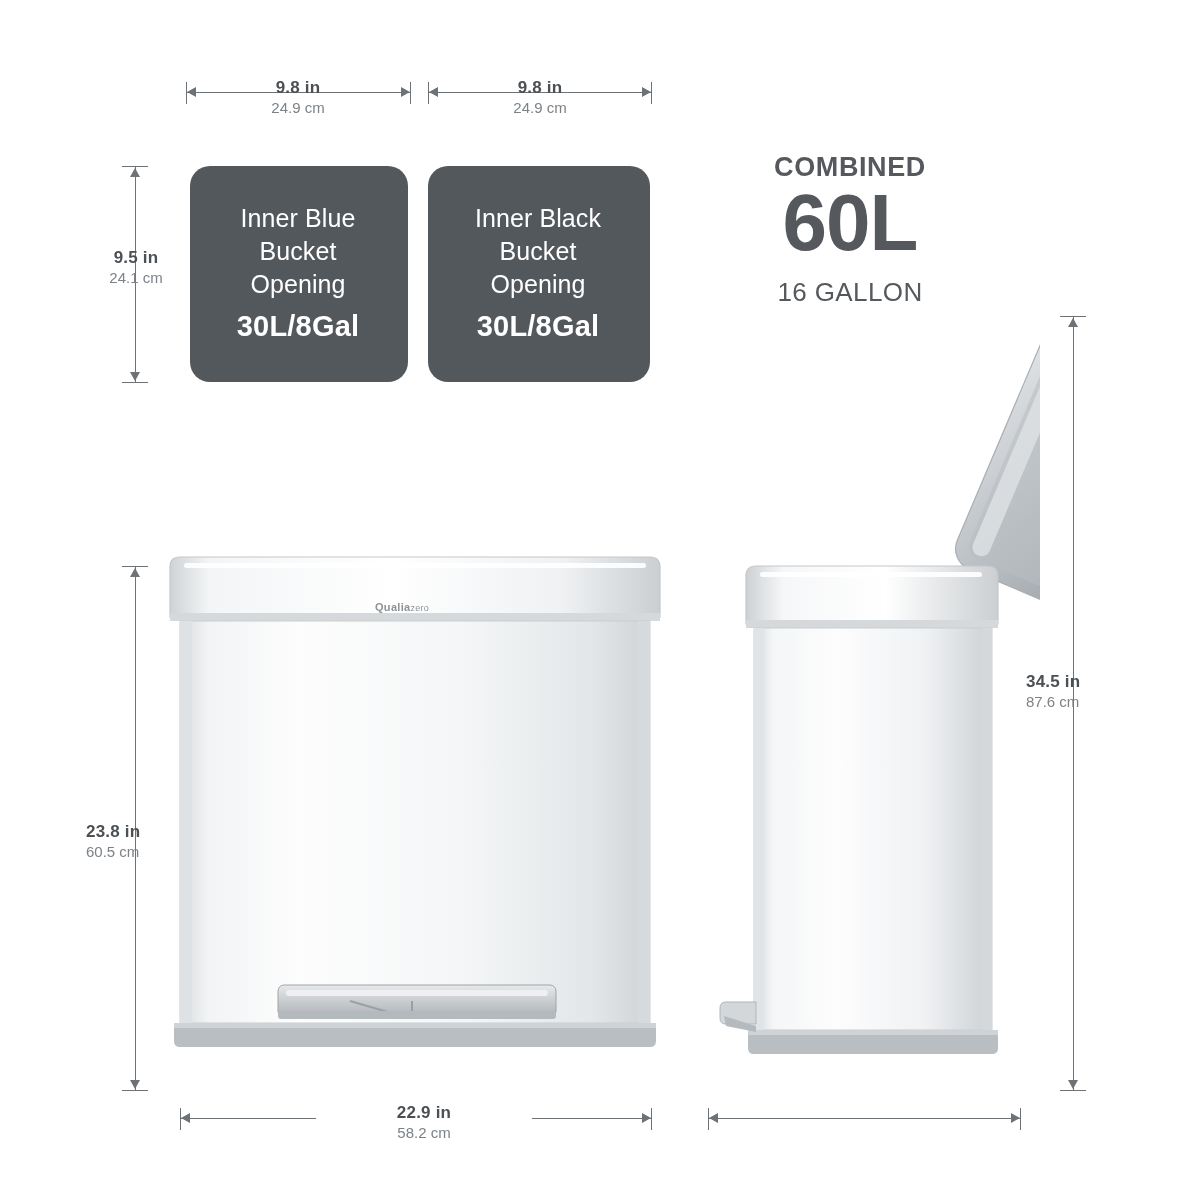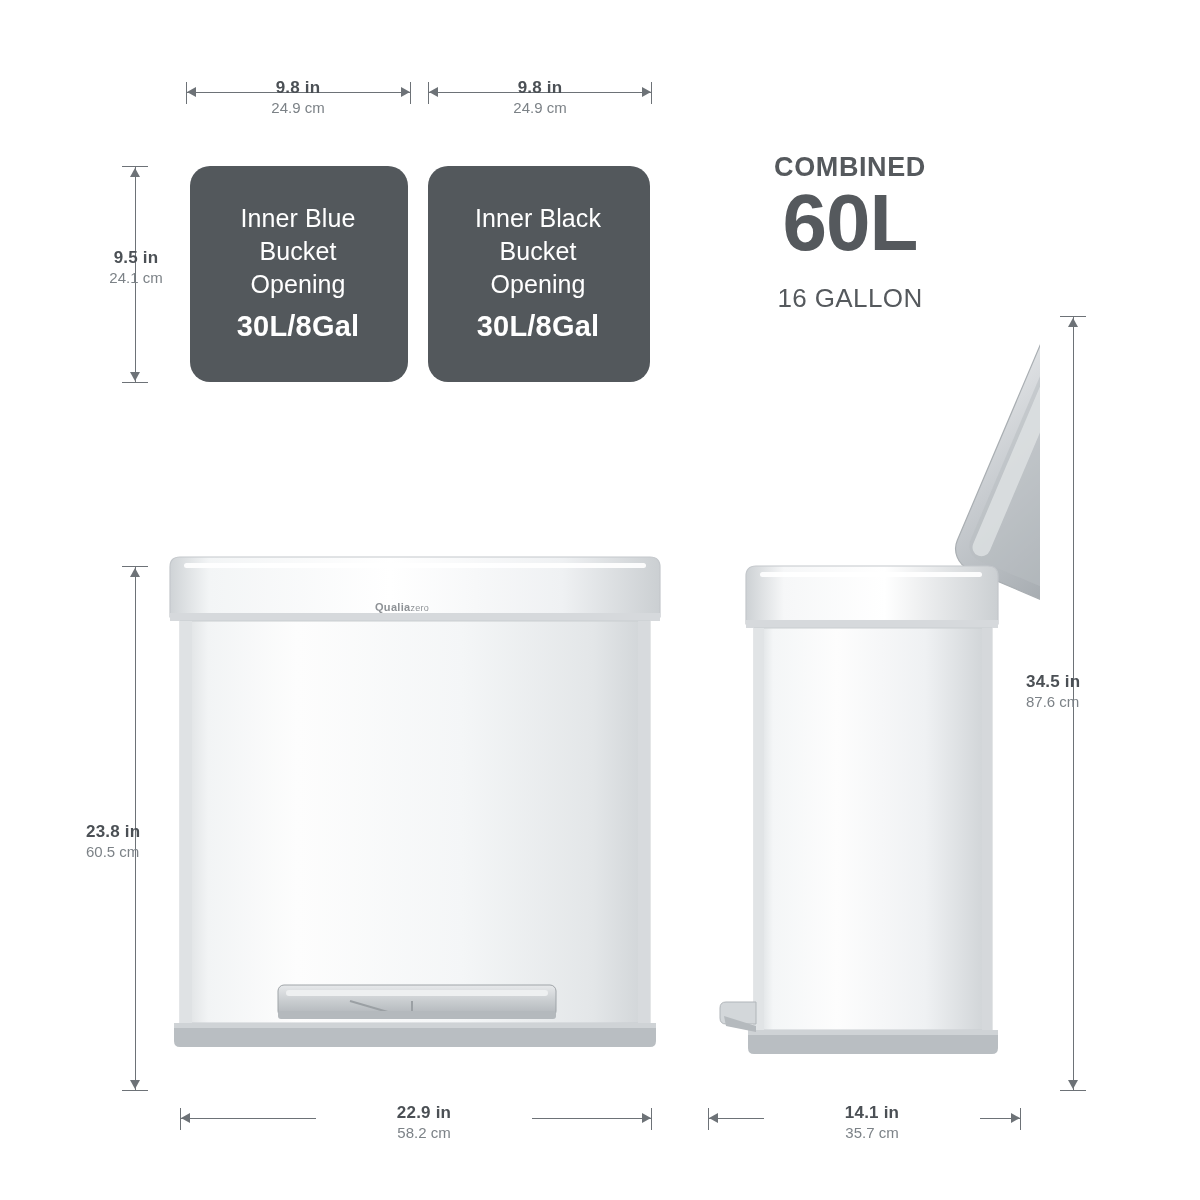--- a/index.html
+++ b/index.html
@@ -120,21 +120,21 @@
     font-size: 80px;
     font-weight: 700;
     color: #55595d;
     line-height: 1.0;
     letter-spacing: -1px;
   }
   .combined-gal {
     font-size: 26px;
     font-weight: 400;
     color: #55595d;
-    margin-top: 20px;
+    margin-top: 14px;
     letter-spacing: .4px;
   }
 
   
   .brand {
     position: absolute;
     font-size: 11px;
     letter-spacing: .3px;
     color: #8e9296;
     font-weight: 700;
@@ -323,18 +323,14 @@
     <span class="v1">22.9 in</span>
     <span class="v2">58.2 cm</span>
   </div>
 
   <div class="tick-v" style="left:708px; top:1108px; height:22px;"></div>
   <div class="hline" style="left:708px; top:1118px; width:312px;"></div>
   <div class="arrow arr-left" style="left:709px; top:1113px;"></div>
   <div class="arrow arr-right" style="left:1011px; top:1113px;"></div>
   <div class="tick-v" style="left:1020px; top:1108px; height:22px;"></div>
 
-  <div class="dim" style="left:764px; top:1103px; width:200px; background:#ffffff; padding:0 8px;">
-    <span class="v1">14.1 in</span>
-    <span class="v2">35.7 cm</span>
-  </div>
 
 </div>
 
 </body></html>

